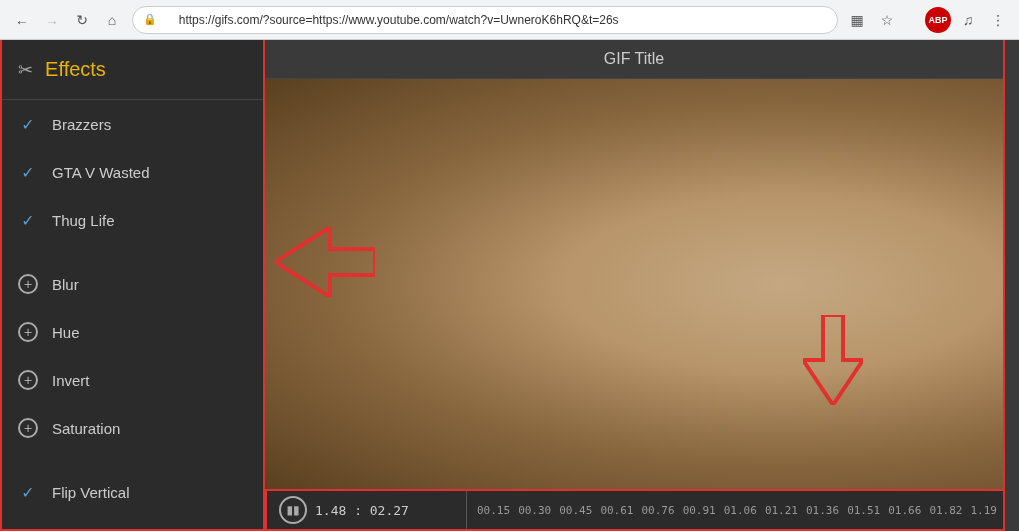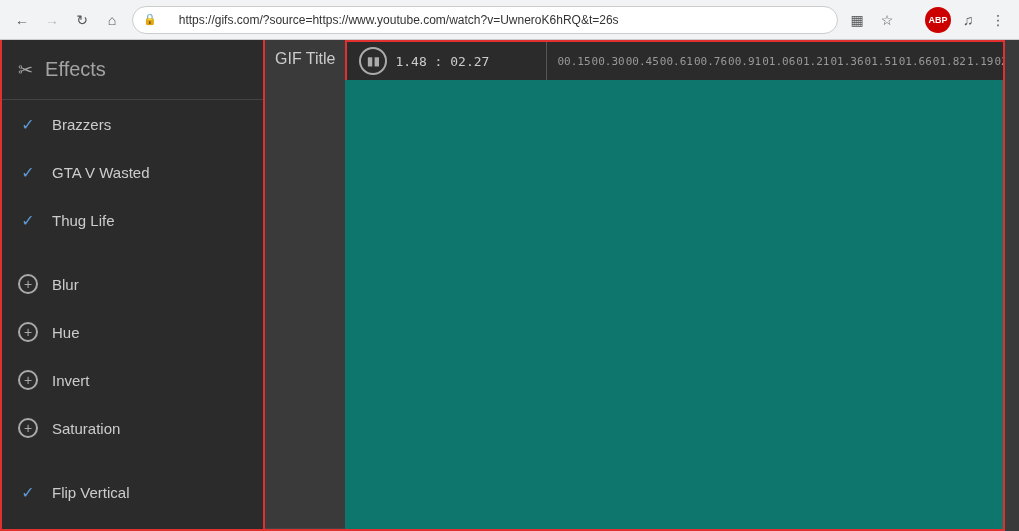--- a/index.html
+++ b/index.html
@@ -132,21 +132,21 @@
       align-items: center;
       padding: 18px 16px;
       gap: 12px;
       border-bottom: 1px solid #444;
     }
     .effects-header .scissors-icon {
       color: #aaa;
       font-size: 18px;
     }
     .effects-header .effects-title {
-      color: #a3a3a3;
+      color: #eab308;
       font-size: 20px;
       font-weight: normal;
     }
 
     .effect-item {
       display: flex;
       align-items: center;
       padding: 14px 16px;
       gap: 14px;
       cursor: pointer;
@@ -173,21 +173,22 @@
       line-height: 1;
     }
     .section-divider {
       height: 16px;
     }
 
     
     .right-panel {
       flex: 1;
       display: flex;
-      background: #0f766e;
+      flex-direction: column;
+      background: #7dd3fc;
       border: 2px solid #e03030;
       border-top: none;
       border-left: none;
       overflow: hidden;
     }
 
     .gif-title-bar {
       background: #3a3a3a;
       text-align: center;
       padding: 10px;
@@ -276,21 +277,21 @@
       color: #ccc;
       font-size: 13px;
       font-family: monospace;
     }
 
     .timeline-ticks {
       flex: 1;
       display: flex;
       align-items: center;
       padding: 0 10px;
-      gap: 1px;
+      gap: 8px;
       overflow: hidden;
     }
     .tick-item {
       color: #999;
       font-size: 11px;
       flex: 1;
       text-align: center;
       font-family: monospace;
       white-space: nowrap;
     }

